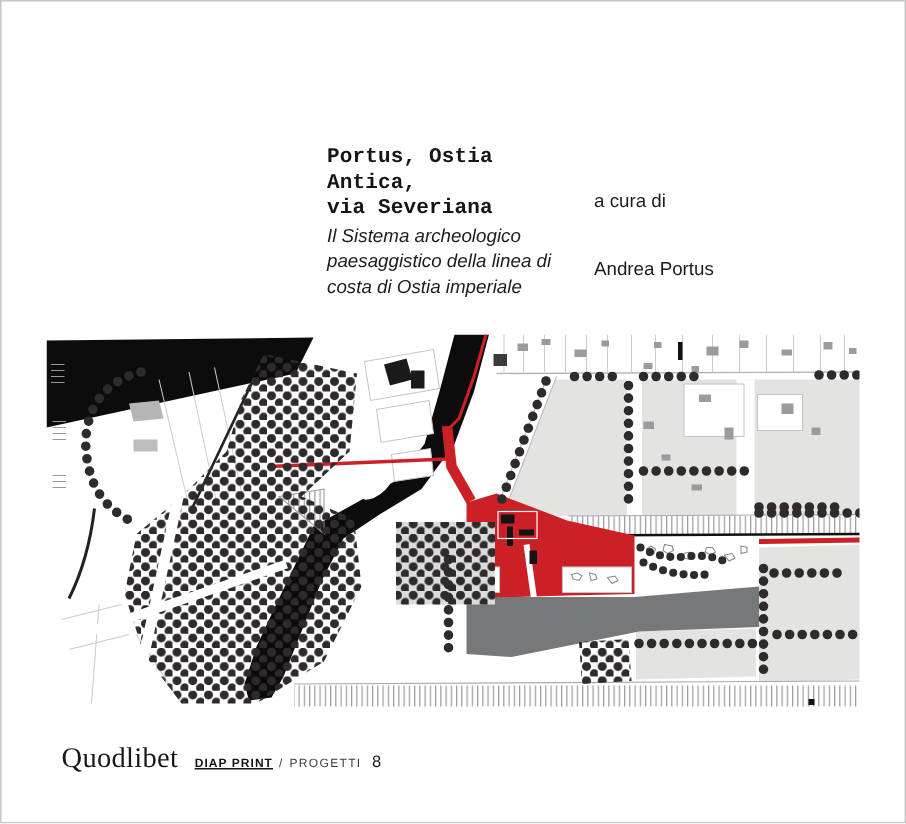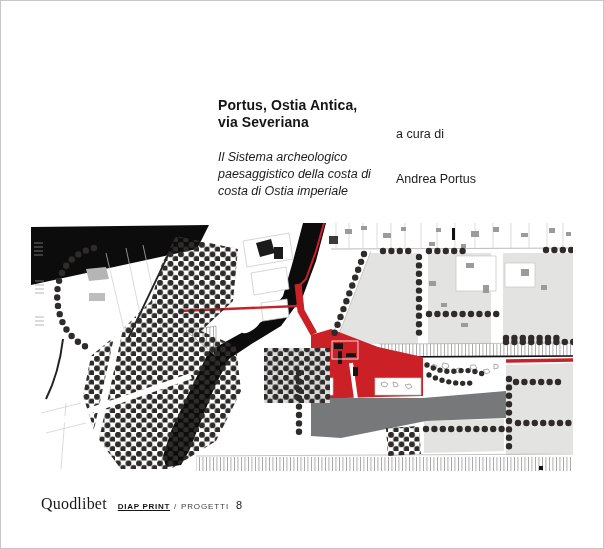--- a/index.html
+++ b/index.html
@@ -1,29 +1,29 @@
 <!DOCTYPE html>
 <html><head>
 <meta charset="utf-8">
 <style>
   html,body{margin:0;padding:0;background:#ffffff;}
   #cover{
     position:relative;width:604px;height:549px;background:#ffffff;
     border:1px solid #c6c6c6;box-sizing:border-box;overflow:hidden;
     font-family:"Liberation Sans", sans-serif;color:#111;
   }
-  .title-block{position:absolute;left:217px;top:96px;width:175px;}
+  .title-block{position:absolute;left:217px;top:96px;width:175px;font-family:Liberation Mono, monospace;}
   .title-line{font-size:14px;font-weight:bold;line-height:17px;letter-spacing:.1px;color:#151515;}
   .curator-block{position:absolute;left:395px;top:97px;width:140px;}
   .curator-line{font-size:12.5px;line-height:17px;color:#1c1c1c;margin-top:28px;}
   .subtitle-block{position:absolute;left:217px;top:148px;width:180px;}
   .subtitle-line{font-size:12.5px;line-height:17px;color:#1c1c1c;font-style:italic;}
   .map-wrap{position:absolute;left:30px;top:222px;width:542px;height:250px;}
   .footer{position:absolute;left:40px;top:494px;display:flex;align-items:baseline;}
-  .publisher{font-family:"Liberation Serif", serif;font-size:16px;color:#181818;letter-spacing:.2px;}
+  .publisher{font-family:"Liberation Serif", serif;font-size:19px;color:#181818;letter-spacing:.2px;}
   .series{margin-left:11px;font-size:8px;font-weight:bold;letter-spacing:.7px;color:#141414;text-decoration:underline;}
   .series-sep{margin-left:4px;font-size:8px;color:#3c3c3c;letter-spacing:.7px;}
   .series-name{margin-left:4px;font-size:8px;color:#3c3c3c;letter-spacing:.9px;}
   .series-number{margin-left:7px;font-size:11px;color:#161616;}
   
   .trow{stroke:#2e2b2a;stroke-width:6.4;stroke-dasharray:0 8.4;stroke-linecap:round;fill:none;}
   .trow-s{stroke:#2e2b2a;stroke-width:5.4;stroke-dasharray:0 7;stroke-linecap:round;fill:none;}
   .plot{fill:#ffffff;stroke:#c4c4c4;stroke-width:.7;}
   .faint{stroke:#cccccc;stroke-width:.7;fill:none;}
   .bld{fill:#9b9b9b;}
@@ -39,21 +39,21 @@
     <div class="title-line">via Severiana</div>
   </div>
 
   <div class="curator-block">
     <div class="curator-line">a cura di</div>
     <div class="curator-line">Andrea Portus</div>
   </div>
 
   <div class="subtitle-block">
     <div class="subtitle-line">Il Sistema archeologico</div>
-    <div class="subtitle-line">paesaggistico della costa di</div>
+    <div class="subtitle-line">paesaggistico della linea di</div>
     <div class="subtitle-line">costa di Ostia imperiale</div>
   </div>
 
   <div class="map-wrap">
     <svg width="542" height="250" viewBox="0 0 542 250" xmlns="http://www.w3.org/2000/svg">
       <defs>
         <pattern id="tp" width="10.5" height="9.5" patternUnits="userSpaceOnUse">
           <circle cx="3" cy="2.8" r="3" fill="#2e2b2a"></circle>
           <circle cx="8.2" cy="7.6" r="3" fill="#2e2b2a"></circle>
         </pattern>

